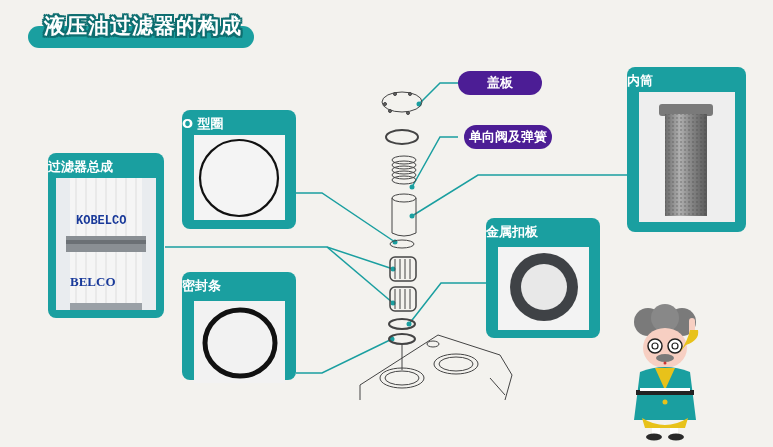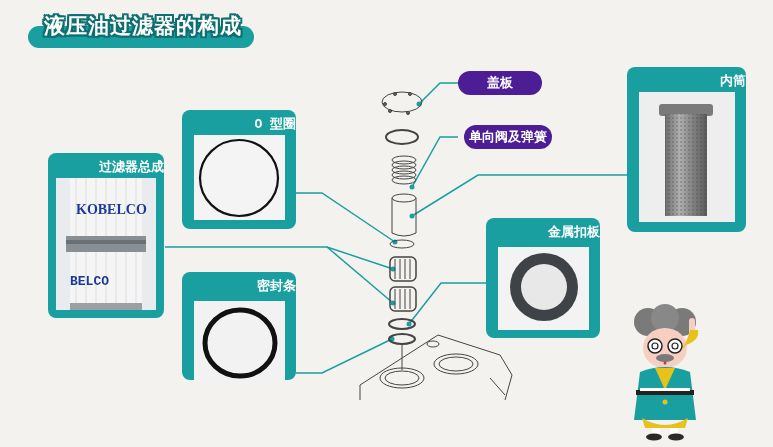--- a/index.html
+++ b/index.html
@@ -17,22 +17,22 @@
   .title-text {
     position: absolute; left: 16px; top: 2px;
     font-size: 21px; font-weight: bold; color: #fff; letter-spacing: 1px;
     text-shadow: -2px -2px 0 #0e6e70, 2px -2px 0 #0e6e70, -2px 2px 0 #0e6e70, 2px 2px 0 #0e6e70, 0 2px 0 #0e6e70, 0 -2px 0 #0e6e70, 2px 0 0 #0e6e70, -2px 0 0 #0e6e70;
     white-space: nowrap;
   }
   .card {
     position: absolute; background: #1a9fa0; border-radius: 8px;
   }
   .card-label {
-    position: absolute; left: 0; right: 0; top: 5px; text-align: right;
-    color: #fff; font-size: 13px; font-weight: bold; white-space: nowrap; font-family: Liberation Mono, monospace;
+    position: absolute; left: 0; right: 0; top: 5px; text-align: left;
+    color: #fff; font-size: 13px; font-weight: bold; white-space: nowrap;
   }
   .card-photo {
     position: absolute; background: #f0f0f0; overflow: hidden;
   }
   .pill {
     position: absolute; background: #4c1d95; border-radius: 14px;
     color: #fff; font-size: 13px; font-weight: bold; text-align: center;
     line-height: 24px; height: 24px; white-space: nowrap;
   }
   svg.lines { position: absolute; left: 0; top: 0; }
@@ -155,22 +155,22 @@
         <line x1="20" y1="74" x2="20" y2="132"></line>
           <line x1="30" y1="74" x2="30" y2="132"></line>
           <line x1="40" y1="74" x2="40" y2="132"></line>
           <line x1="50" y1="74" x2="50" y2="132"></line>
           <line x1="60" y1="74" x2="60" y2="132"></line>
           <line x1="70" y1="74" x2="70" y2="132"></line>
           <line x1="80" y1="74" x2="80" y2="132"></line>
       </g>
       <rect x="14" y="125" width="72" height="7" fill="#9aa0a6"></rect>
     </svg>
-    <div style="position:absolute; left:20px; top:24px; color:#1a3a9a; font-weight:bold; font-size:14px; font-family:Liberation Serif, serif;">KOBELCO</div>
-    <div style="position:absolute; left:14px; top:96px; color:#1a3a9a; font-weight:bold; font-size:13px; font-family:Liberation Mono, monospace;">BELCO</div>
+    <div style="position:absolute; left:20px; top:36px; color:#1a3a9a; font-weight:bold; font-size:12px; font-family:Liberation Mono, monospace;">KOBELCO</div>
+    <div style="position:absolute; left:14px; top:96px; color:#1a3a9a; font-weight:bold; font-size:13px; font-family:Liberation Serif, serif;">BELCO</div>
   </div>
 </div>
 
 <div class="card" style="left:182px; top:110px; width:114px; height:119px;">
   <div class="card-label">O 型圈</div>
   <div class="card-photo" style="left:12px; top:25px; width:91px; height:85px; background:#f4f4f4;">
     <svg width="91" height="85">
       <ellipse cx="45" cy="43" rx="39" ry="38" fill="none" stroke="#111" stroke-width="2.2"></ellipse>
     </svg>
   </div>

